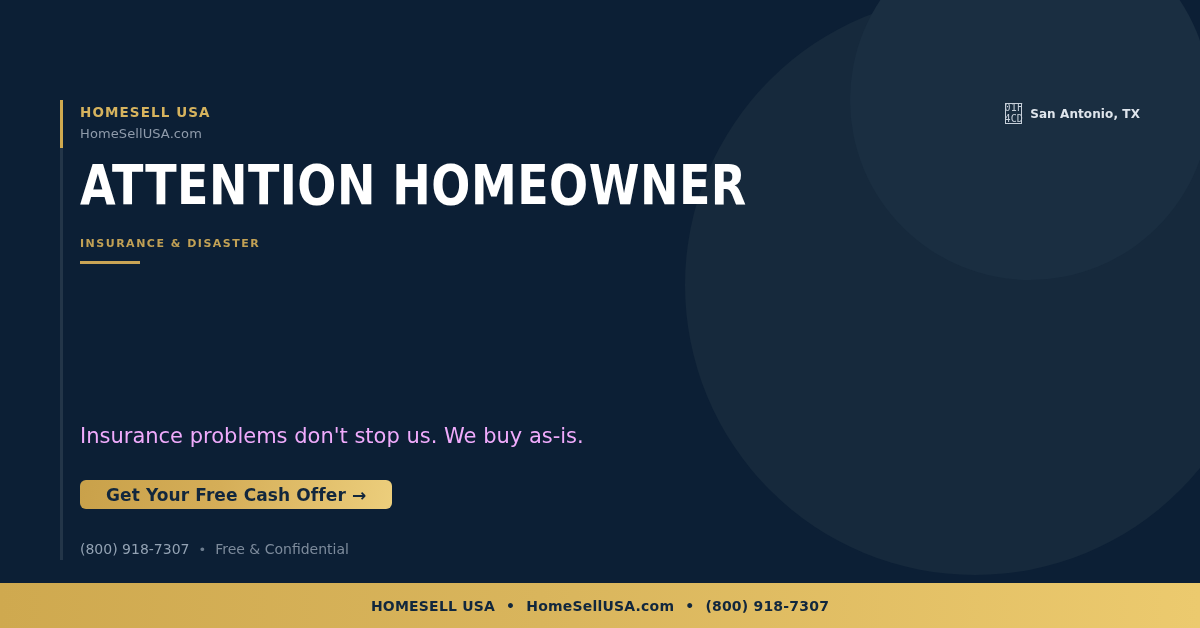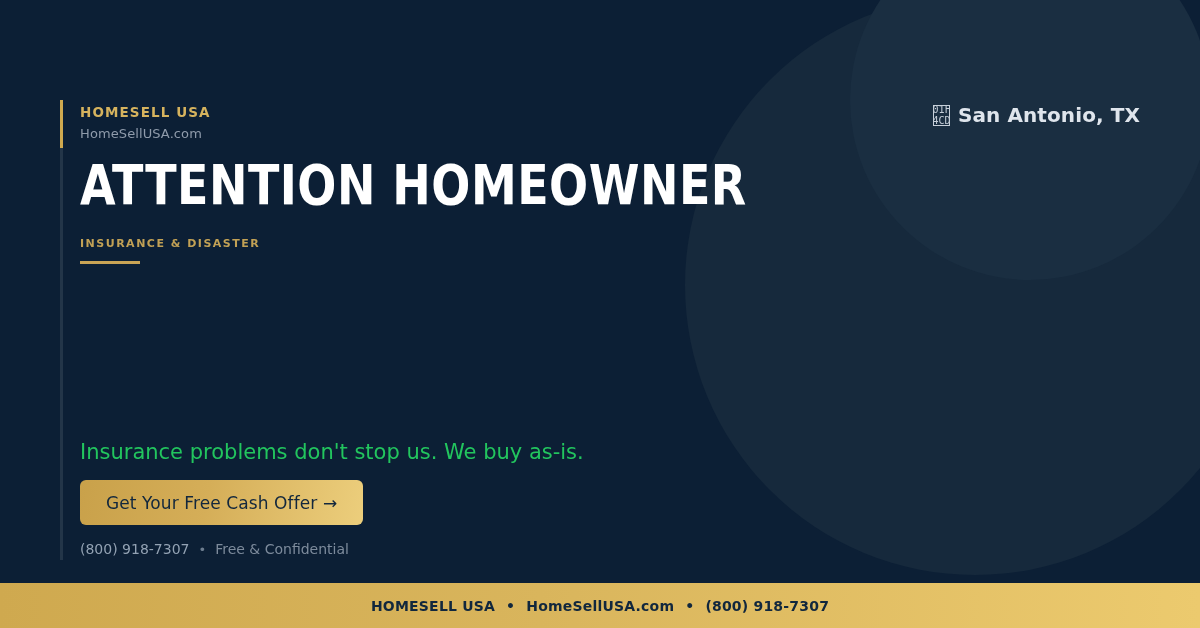--- a/index.html
+++ b/index.html
@@ -55,21 +55,21 @@
     display:inline-flex; flex-direction:column;
     justify-content:space-between; align-items:center;
     width:17px; height:21px;
     border:1px solid #c7d0da;
     font-family:"DejaVu Sans Mono", monospace;
     font-size:10px; line-height:8px;
     color:#c7d0da; letter-spacing:0px;
   }
   .location-label {
     font-family:"DejaVu Sans", sans-serif;
-    font-size:20px; font-weight:bold; color:#dfe5ec;
+    font-size:12px; font-weight:bold; color:#dfe5ec;
     letter-spacing:0.1px;
   }
 
   .attention {
     position:absolute; left:80px; top:158px;
     font-family:"Liberation Sans Narrow","DejaVu Sans Condensed","Liberation Sans", sans-serif;
     font-size:55px; font-weight:bold; color:#ffffff;
     letter-spacing:0.5px; line-height:1;
     transform:scaleX(0.93); transform-origin:left center;
     white-space:nowrap;
@@ -90,31 +90,31 @@
     position:absolute; left:80px; top:272px;
     font-family:"DejaVu Sans", sans-serif;
     font-size:62px; font-weight:bold; color:#ffffff;
     line-height:71px; letter-spacing:-0.5px;
     white-space:pre-line;
   }
 
   .subhead {
     position:absolute; left:80px; top:424px;
     font-family:"DejaVu Sans", sans-serif;
-    font-size:21px; color:#22c55e; letter-spacing:0px;margin-top:16px;
+    font-size:21px; color:#f0abfc; letter-spacing:0px;
   }
 
   .cta {
     position:absolute; left:80px; top:480px;
     display:inline-flex; align-items:center; justify-content:center;
-    height:45px; padding:0 26px;
+    height:29px; padding:0 26px;
     background:linear-gradient(100deg,#c9a14a 0%,#d5ae58 45%,#ecce7c 100%);
     border:none; border-radius:6px;
     font-family:"DejaVu Sans", sans-serif;
-    font-size:17px; font-weight:normal; color:#12273d;
+    font-size:17px; font-weight:bold; color:#12273d;
     letter-spacing:0.1px; cursor:pointer; white-space:nowrap;
   }
 
   .footnote {
     position:absolute; left:80px; top:541px;
     display:flex; align-items:center; gap:9px;
     font-family:"DejaVu Sans", sans-serif; font-size:14px;
   }
   .footnote-phone { color:#93a2b3; }
   .footnote-dot   { color:#6d7d8f; font-size:13px; }

